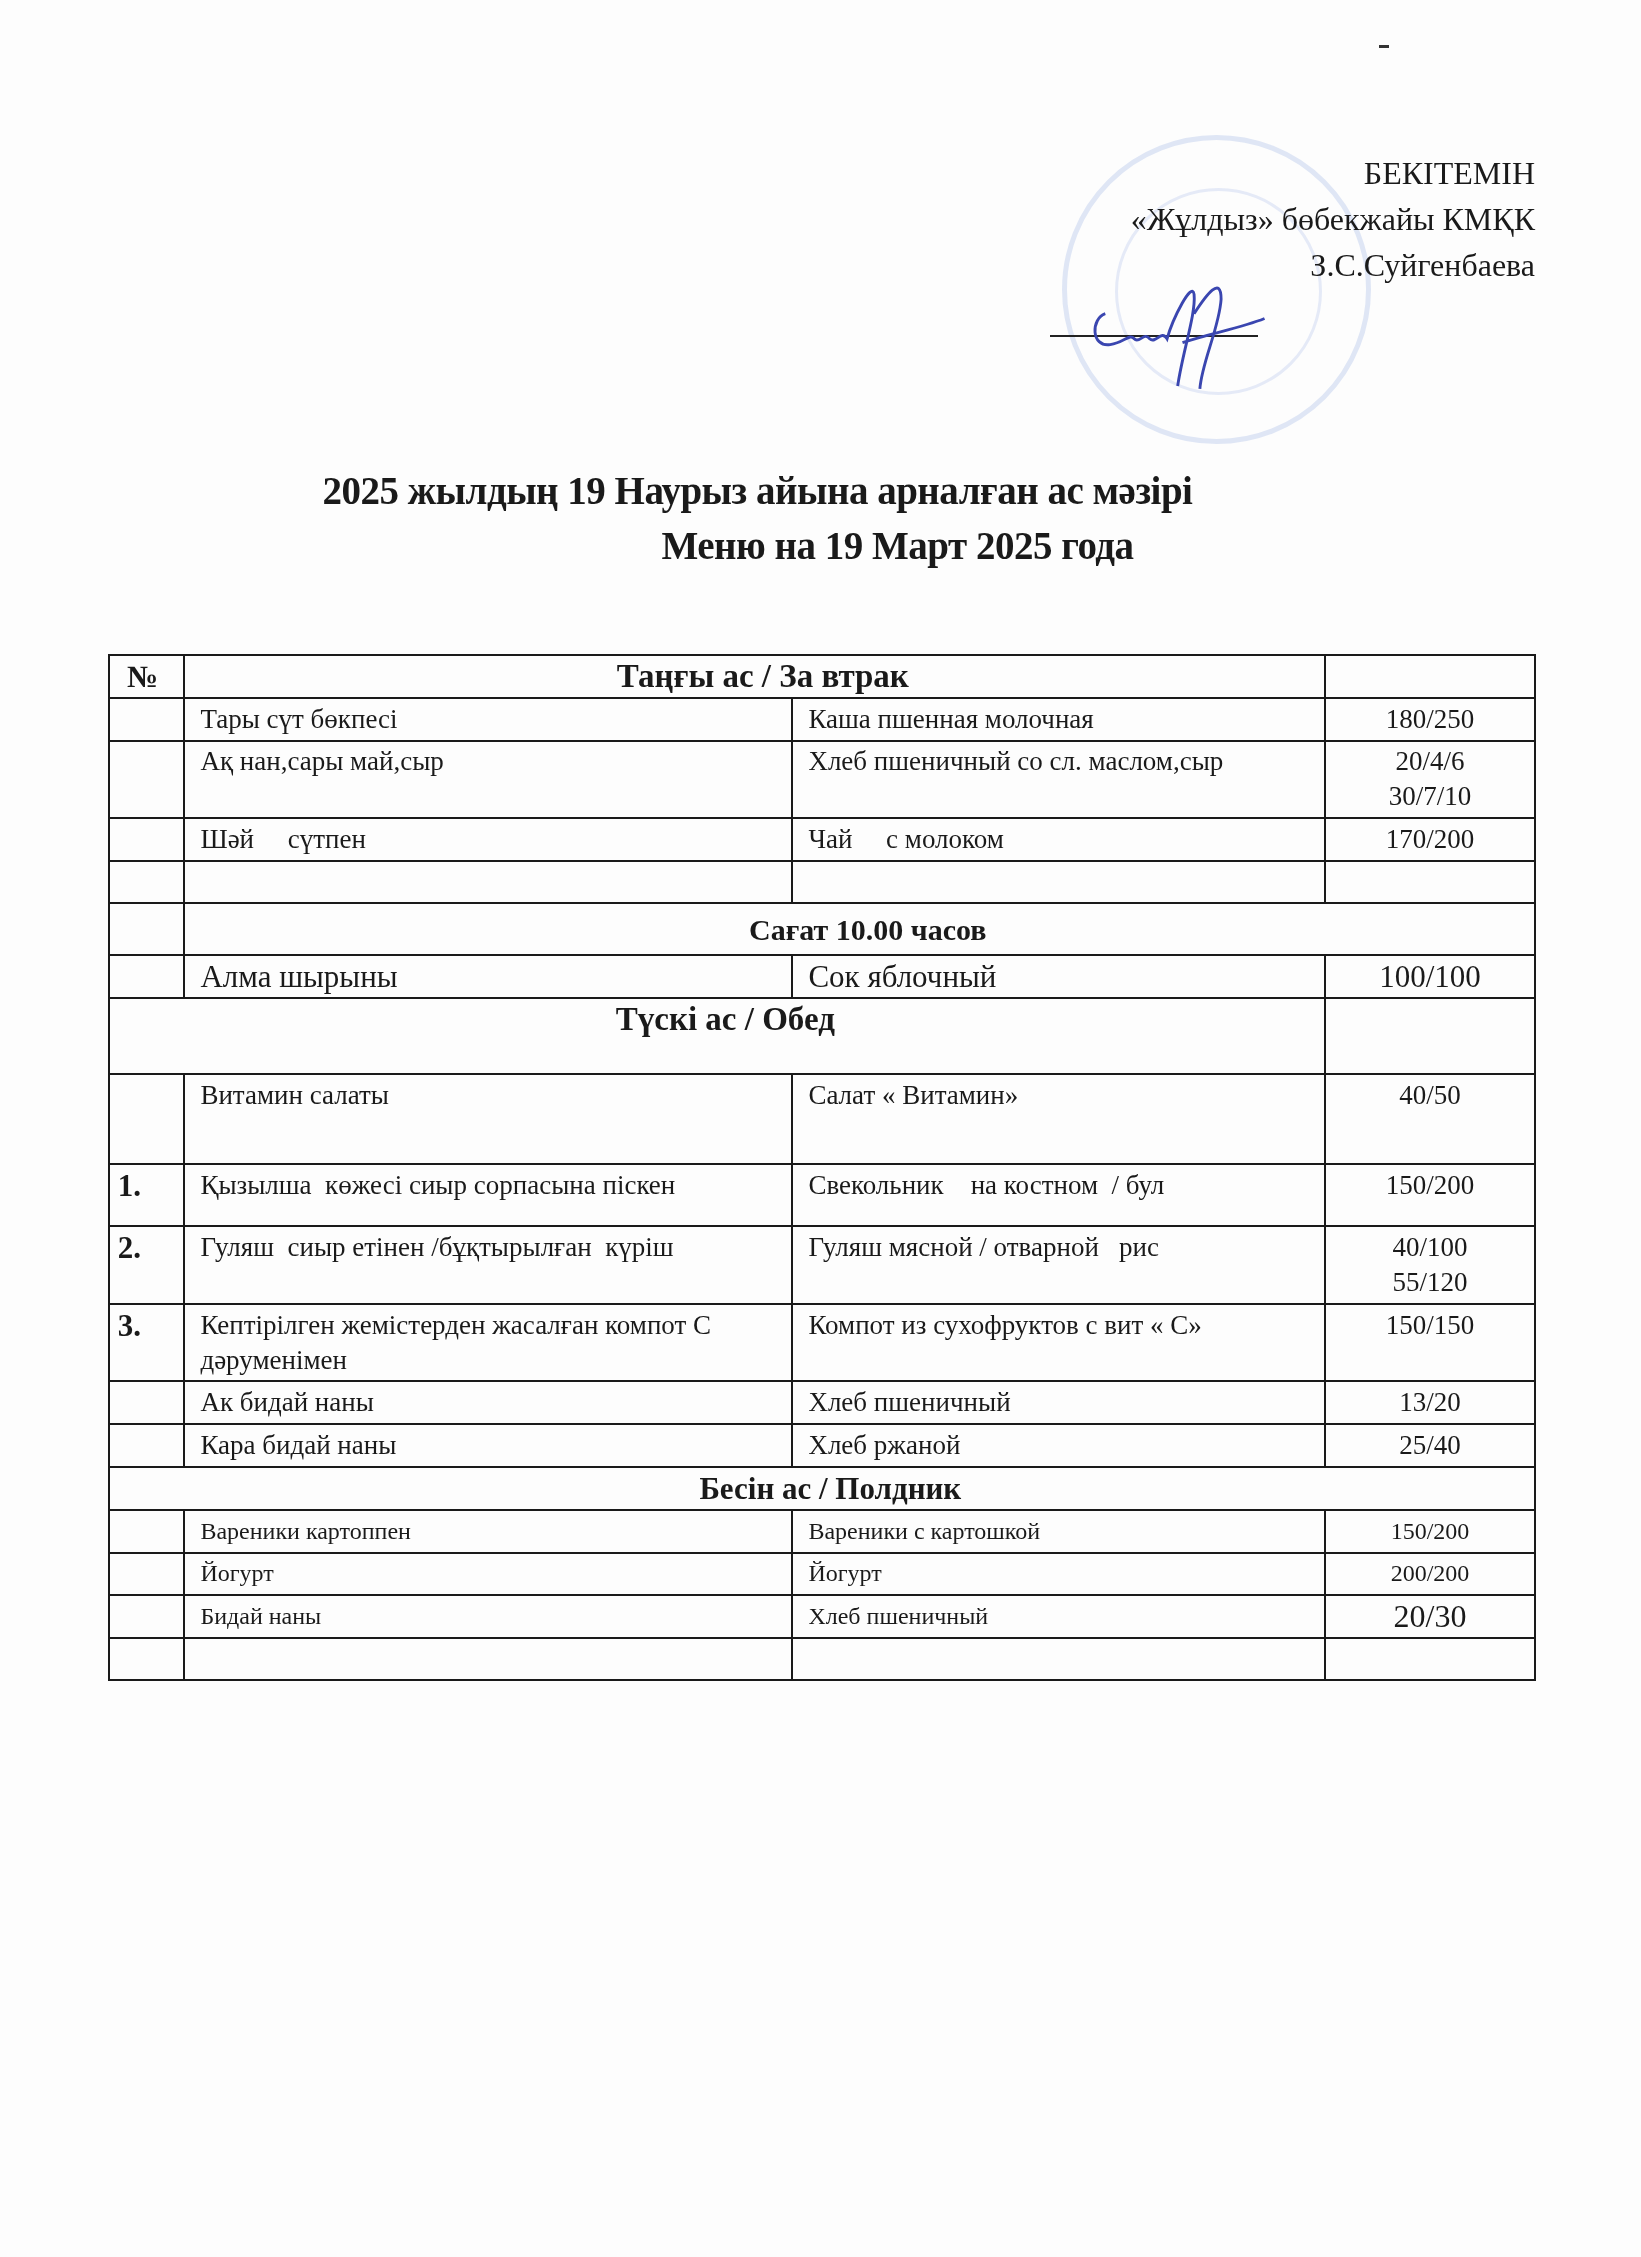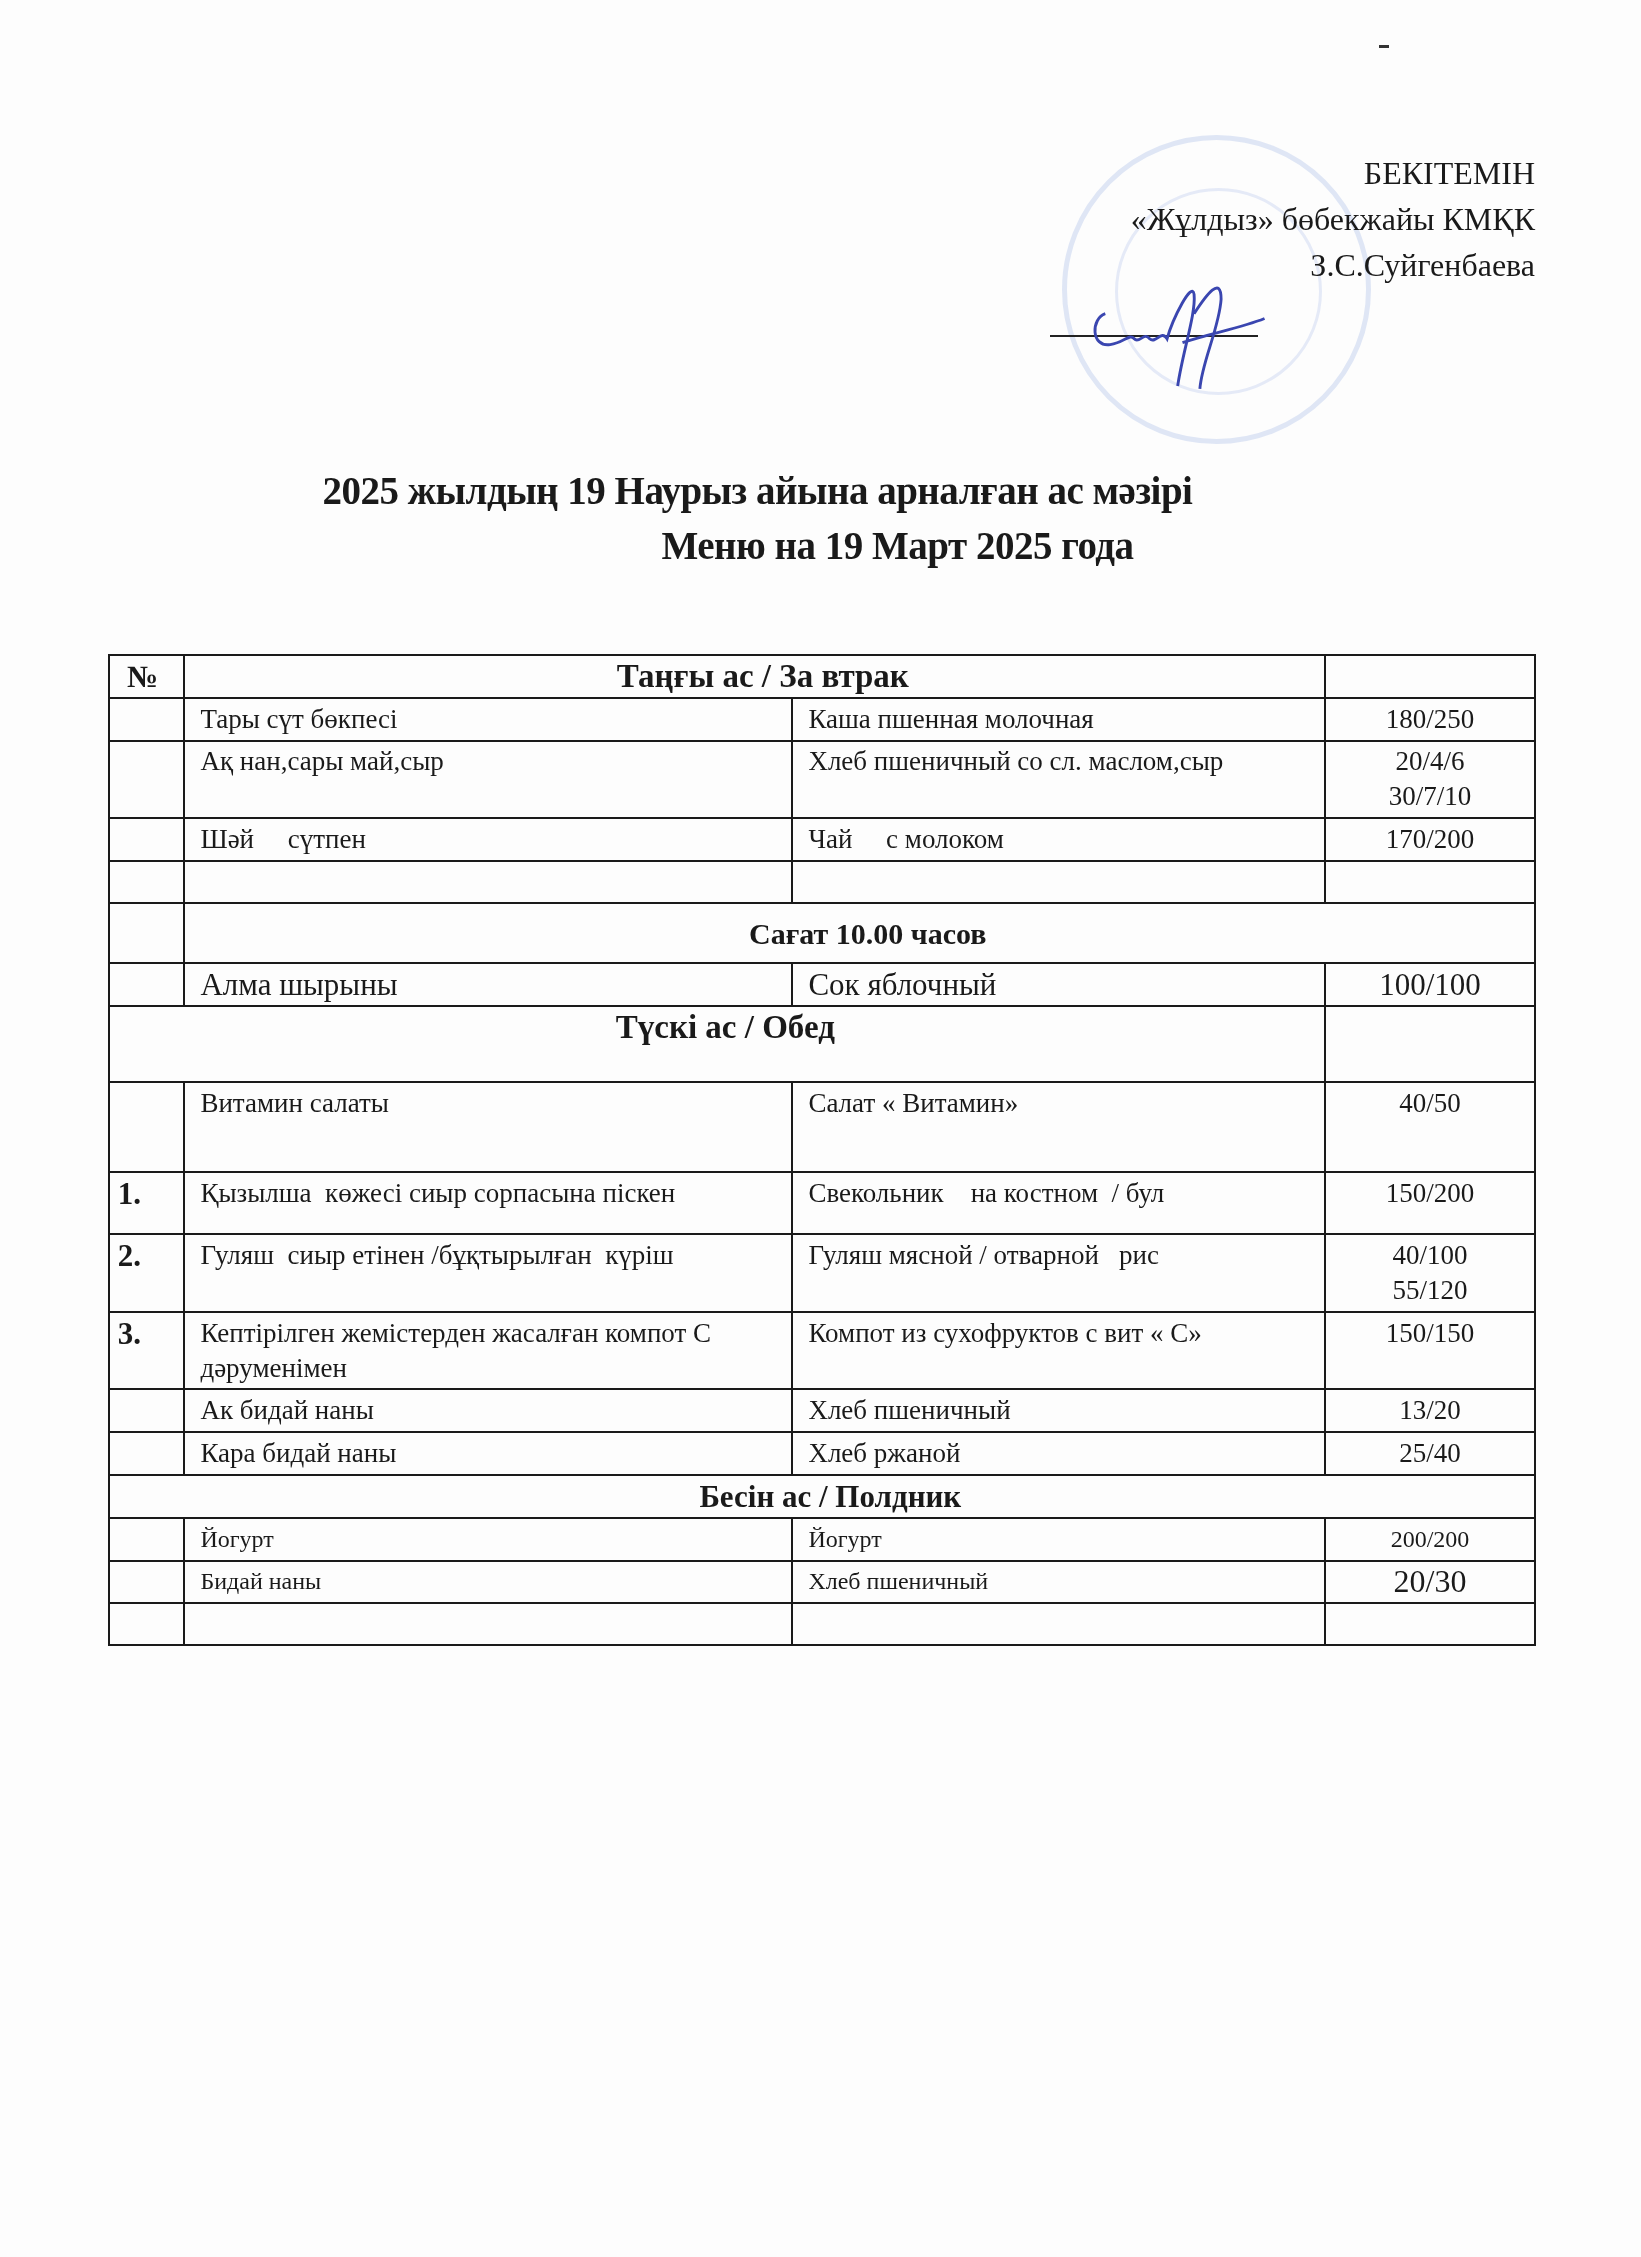--- a/index.html
+++ b/index.html
@@ -81,21 +81,21 @@
     <td style="white-space:pre">Чай     с молоком</td>
     <td class="qty">170/200</td>
   </tr>
   <tr style="height:42px">
     <td></td>
         <td></td>
         <td></td>
         <td></td>
   </tr>
 
-  <tr style="height:60px">
+  <tr style="height:52px">
     <td></td>
     <td class="sec" colspan="3" style="font-size:30px">Сағат 10.00 часов</td>
   </tr>
   <tr style="height:42px">
     <td class="num"></td>
     <td class="big">Алма шырыны</td>
     <td class="big">Сок яблочный</td>
     <td class="qty big">100/100</td>
   </tr>
 
@@ -141,20 +141,26 @@
     <td>Кара бидай наны</td>
     <td>Хлеб ржаной</td>
     <td class="qty">25/40</td>
   </tr>
 
   <tr style="height:42px">
     <td class="sec" colspan="4" style="font-size:31px">Бесін ас / Полдник</td>
   </tr>
   <tr style="height:42px">
     <td class="num"></td>
+    <td style="font-size:24px">Вареники картоппен</td>
+    <td style="font-size:24px">Вареники с картошкой</td>
+    <td class="qty" style="font-size:24px">150/200</td>
+  </tr>
+  <tr style="height:42px">
+    <td class="num"></td>
     <td style="font-size:24px">Йогурт</td>
     <td style="font-size:24px">Йогурт</td>
     <td class="qty" style="font-size:24px">200/200</td>
   </tr>
   <tr style="height:42px">
     <td class="num"></td>
     <td style="font-size:24px">Бидай наны</td>
     <td style="font-size:24px">Хлеб пшеничный</td>
     <td class="qty" style="font-size:32px">20/30</td>
   </tr>

